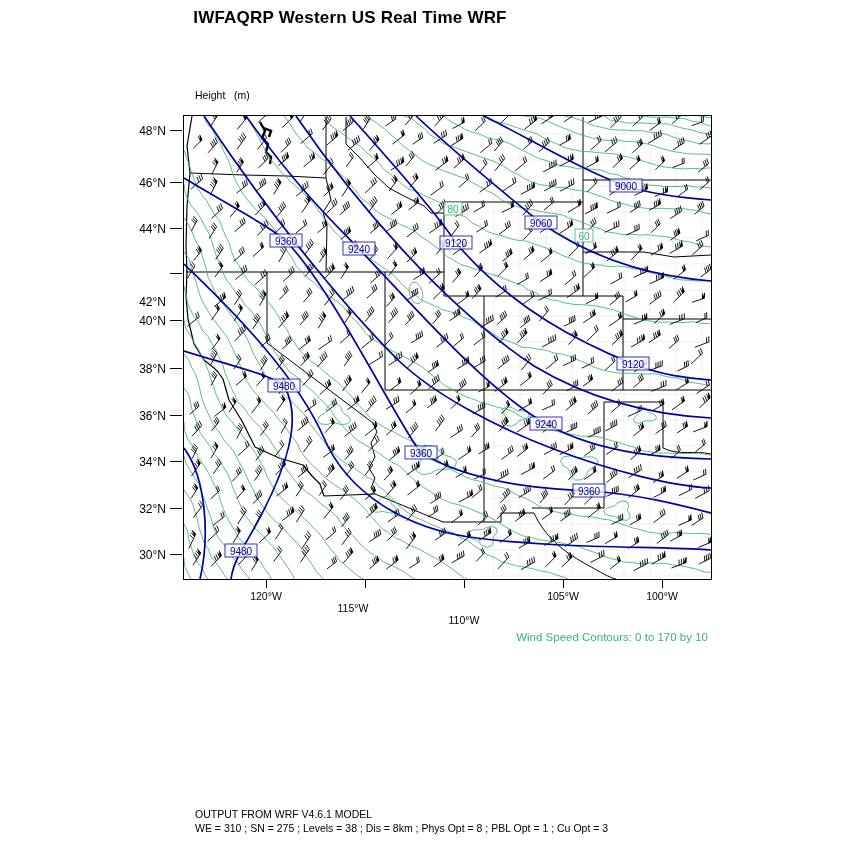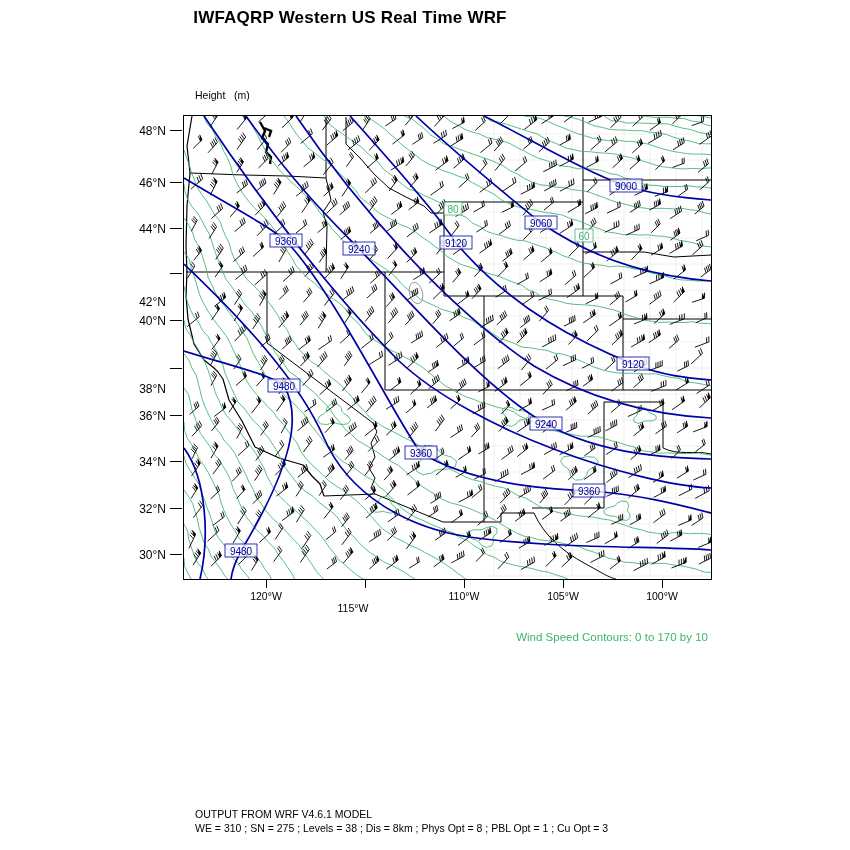--- a/index.html
+++ b/index.html
@@ -2401,35 +2401,35 @@
       <div class="tick-lat-label" style="top: 124px;">48°N</div>
       <div class="tick-lat-line" style="top: 182px;"></div>
       <div class="tick-lat-label" style="top: 176px;">46°N</div>
       <div class="tick-lat-line" style="top: 228px;"></div>
       <div class="tick-lat-label" style="top: 222px;">44°N</div>
       <div class="tick-lat-line" style="top: 273px;"></div>
       <div class="tick-lat-label" style="top: 267px; margin-top: 28px;">42°N</div>
       <div class="tick-lat-line" style="top: 320px;"></div>
       <div class="tick-lat-label" style="top: 314px;">40°N</div>
       <div class="tick-lat-line" style="top: 368px;"></div>
-      <div class="tick-lat-label" style="top: 362px; margin-top: 20px;">38°N</div>
+      <div class="tick-lat-label" style="top: 362px;">38°N</div>
       <div class="tick-lat-line" style="top: 415px;"></div>
       <div class="tick-lat-label" style="top: 409px;">36°N</div>
       <div class="tick-lat-line" style="top: 461px;"></div>
       <div class="tick-lat-label" style="top: 455px;">34°N</div>
       <div class="tick-lat-line" style="top: 508px;"></div>
       <div class="tick-lat-label" style="top: 502px;">32°N</div>
       <div class="tick-lat-line" style="top: 554px;"></div>
       <div class="tick-lat-label" style="top: 548px;">30°N</div>
       <div class="tick-lon-line" style="left: 266px;"></div>
       <div class="tick-lon-label" style="left: 244px;">120°W</div>
       <div class="tick-lon-line" style="left: 365px;"></div>
       <div class="tick-lon-label" style="left: 331px; margin-top: 12px;">115°W</div>
       <div class="tick-lon-line" style="left: 464px;"></div>
-      <div class="tick-lon-label" style="left: 442px;">110°W</div>
+      <div class="tick-lon-label" style="left: 442px; margin-top: 24px;">110°W</div>
       <div class="tick-lon-line" style="left: 563px;"></div>
       <div class="tick-lon-label" style="left: 541px;">105°W</div>
       <div class="tick-lon-line" style="left: 662px;"></div>
       <div class="tick-lon-label" style="left: 640px;">100°W</div>
     </div>
 
   <div class="caption caption-wind" style="color: rgb(60, 179, 113);">Wind Speed Contours: 0 to 170 by 10</div>
 
   <div class="footer">
     <div>OUTPUT FROM WRF V4.6.1 MODEL</div>

